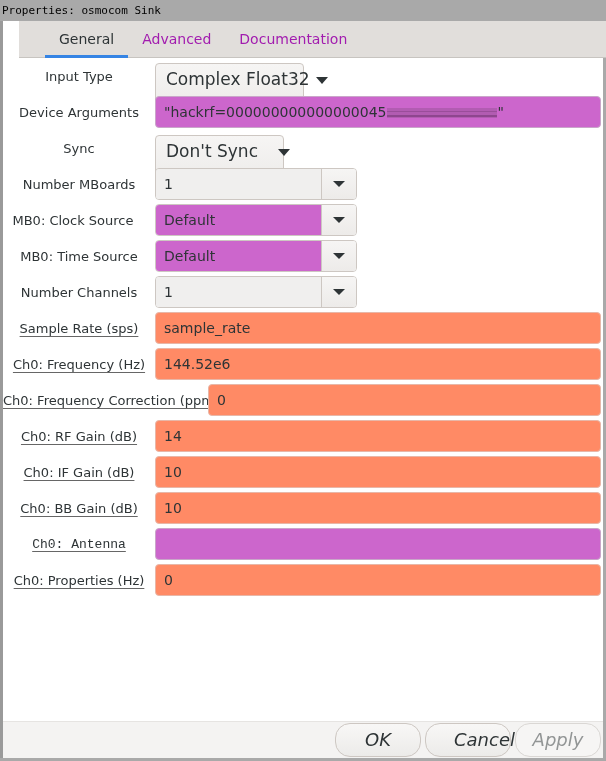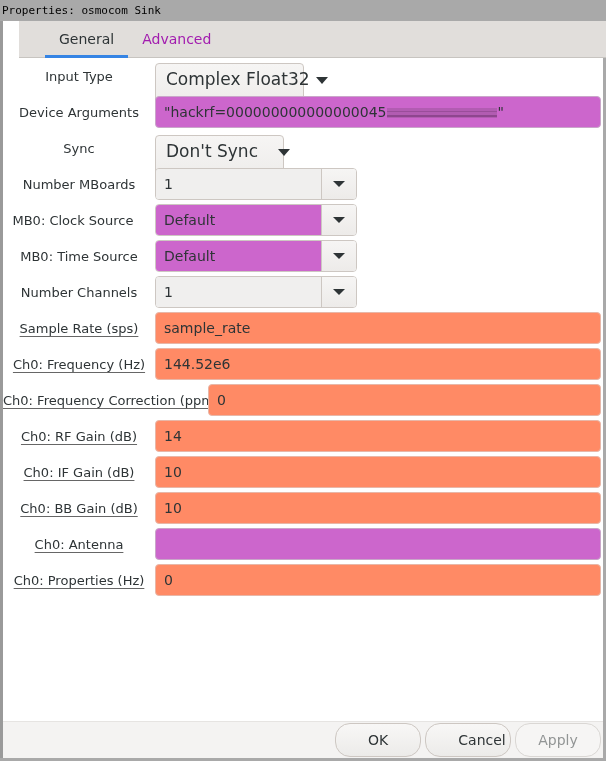--- a/index.html
+++ b/index.html
@@ -74,36 +74,37 @@
     background: linear-gradient(#b25cb2 0 30%, #9a4d9a 30% 45%, #b25cb2 45% 70%, #8e468e 70% 85%, #b25cb2 85%);
     margin-left: 1px;
   }
   .footer {
     position: absolute; left: 0; top: 700px; width: 600px; height: 37px;
     background: #f4f3f2; border-top: 1px solid #e6e4e2; box-sizing: border-box;
   }
   .btn {
     position: absolute; top: 1px; height: 34px; border: 1px solid #cdc7c2; border-radius: 15px;
     background: linear-gradient(#f8f7f6, #ecebe9); box-sizing: border-box;
-    text-align: center; line-height: 32px; font-size: 14px; color: #2e3436; cursor: pointer;
+    text-align: center; line-height: 32px; font-size: 18px; color: #2e3436; cursor: pointer; font-style: italic;
   }
   .btn.disabled { color: #929595; background: #f6f5f4; border-color: #dad7d4; }
   .leftedge { position: absolute; left: 0; top: 21px; width: 3px; height: 737px; background: #9a9a9a; }
 </style>
 </head>
 <body>
 
 <div class="titlebar">Properties: osmocom Sink</div>
 <div class="leftedge"></div>
 
 <div class="window">
 
   <div class="tabbar">
     <div class="tab active">General</div>
     <div class="tab">Advanced</div>
+    <div class="tab">Documentation</div>
   </div>
 
   <div class="content">
 
     <div class="row" style="top:2px;">
       <div class="label" style="left:0;width:152px;"><span>Input Type</span></div>
       <div class="combo-btn" style="left:152px;width:149px;">
         <span>Complex Float32</span><span class="arrow"></span>
       </div>
     </div>
@@ -186,21 +187,21 @@
       <div class="label u" style="left:0;width:152px;"><span>Ch0: IF Gain (dB)</span></div>
       <div class="entry orange" style="left:152px;width:446px;">10</div>
     </div>
 
     <div class="row" style="top:434px;">
       <div class="label u" style="left:0;width:152px;"><span>Ch0: BB Gain (dB)</span></div>
       <div class="entry orange" style="left:152px;width:446px;">10</div>
     </div>
 
     <div class="row" style="top:470px;">
-      <div class="label u" style="left:0;width:152px;"><span>Ch0: Antenna</span></div>
+      <div class="label u" style="left:0;width:152px;font-family:Liberation Mono, monospace;"><span>Ch0: Antenna</span></div>
       <div class="entry purple" style="left:152px;width:446px;"></div>
     </div>
 
     <div class="row" style="top:506px;">
       <div class="label u" style="left:0;width:152px;"><span>Ch0: Properties (Hz)</span></div>
       <div class="entry orange" style="left:152px;width:446px;">0</div>
     </div>
 
   </div>
 

